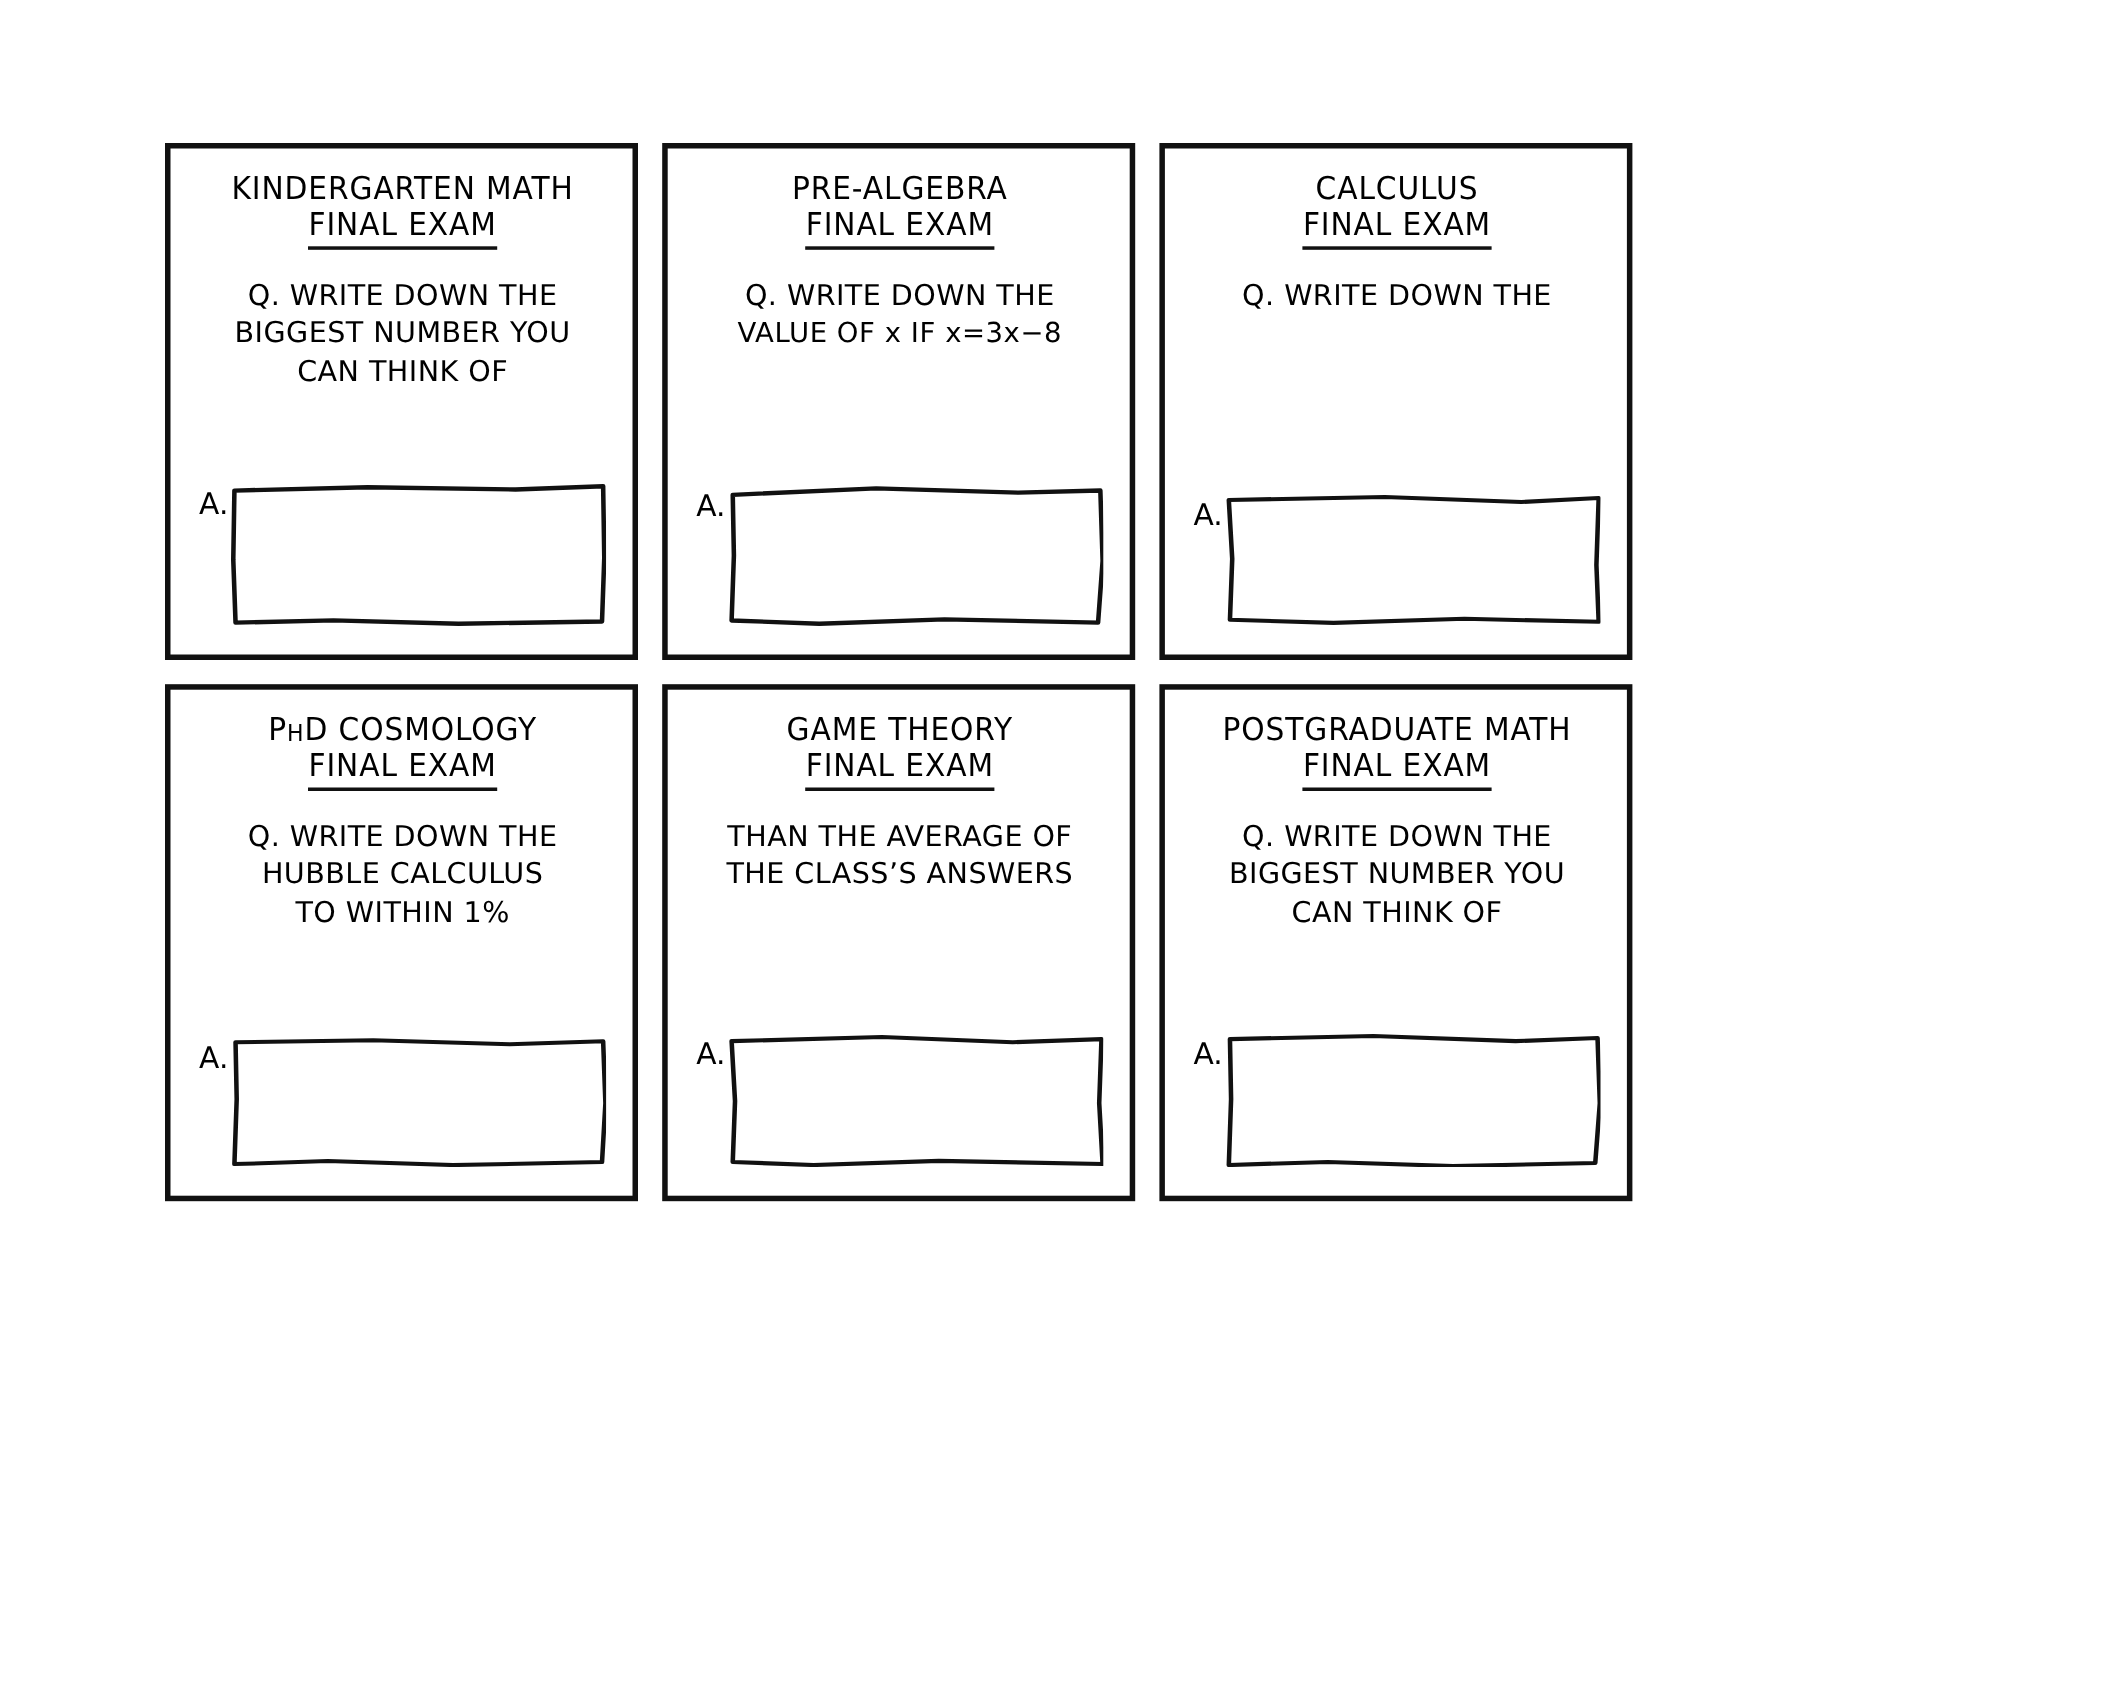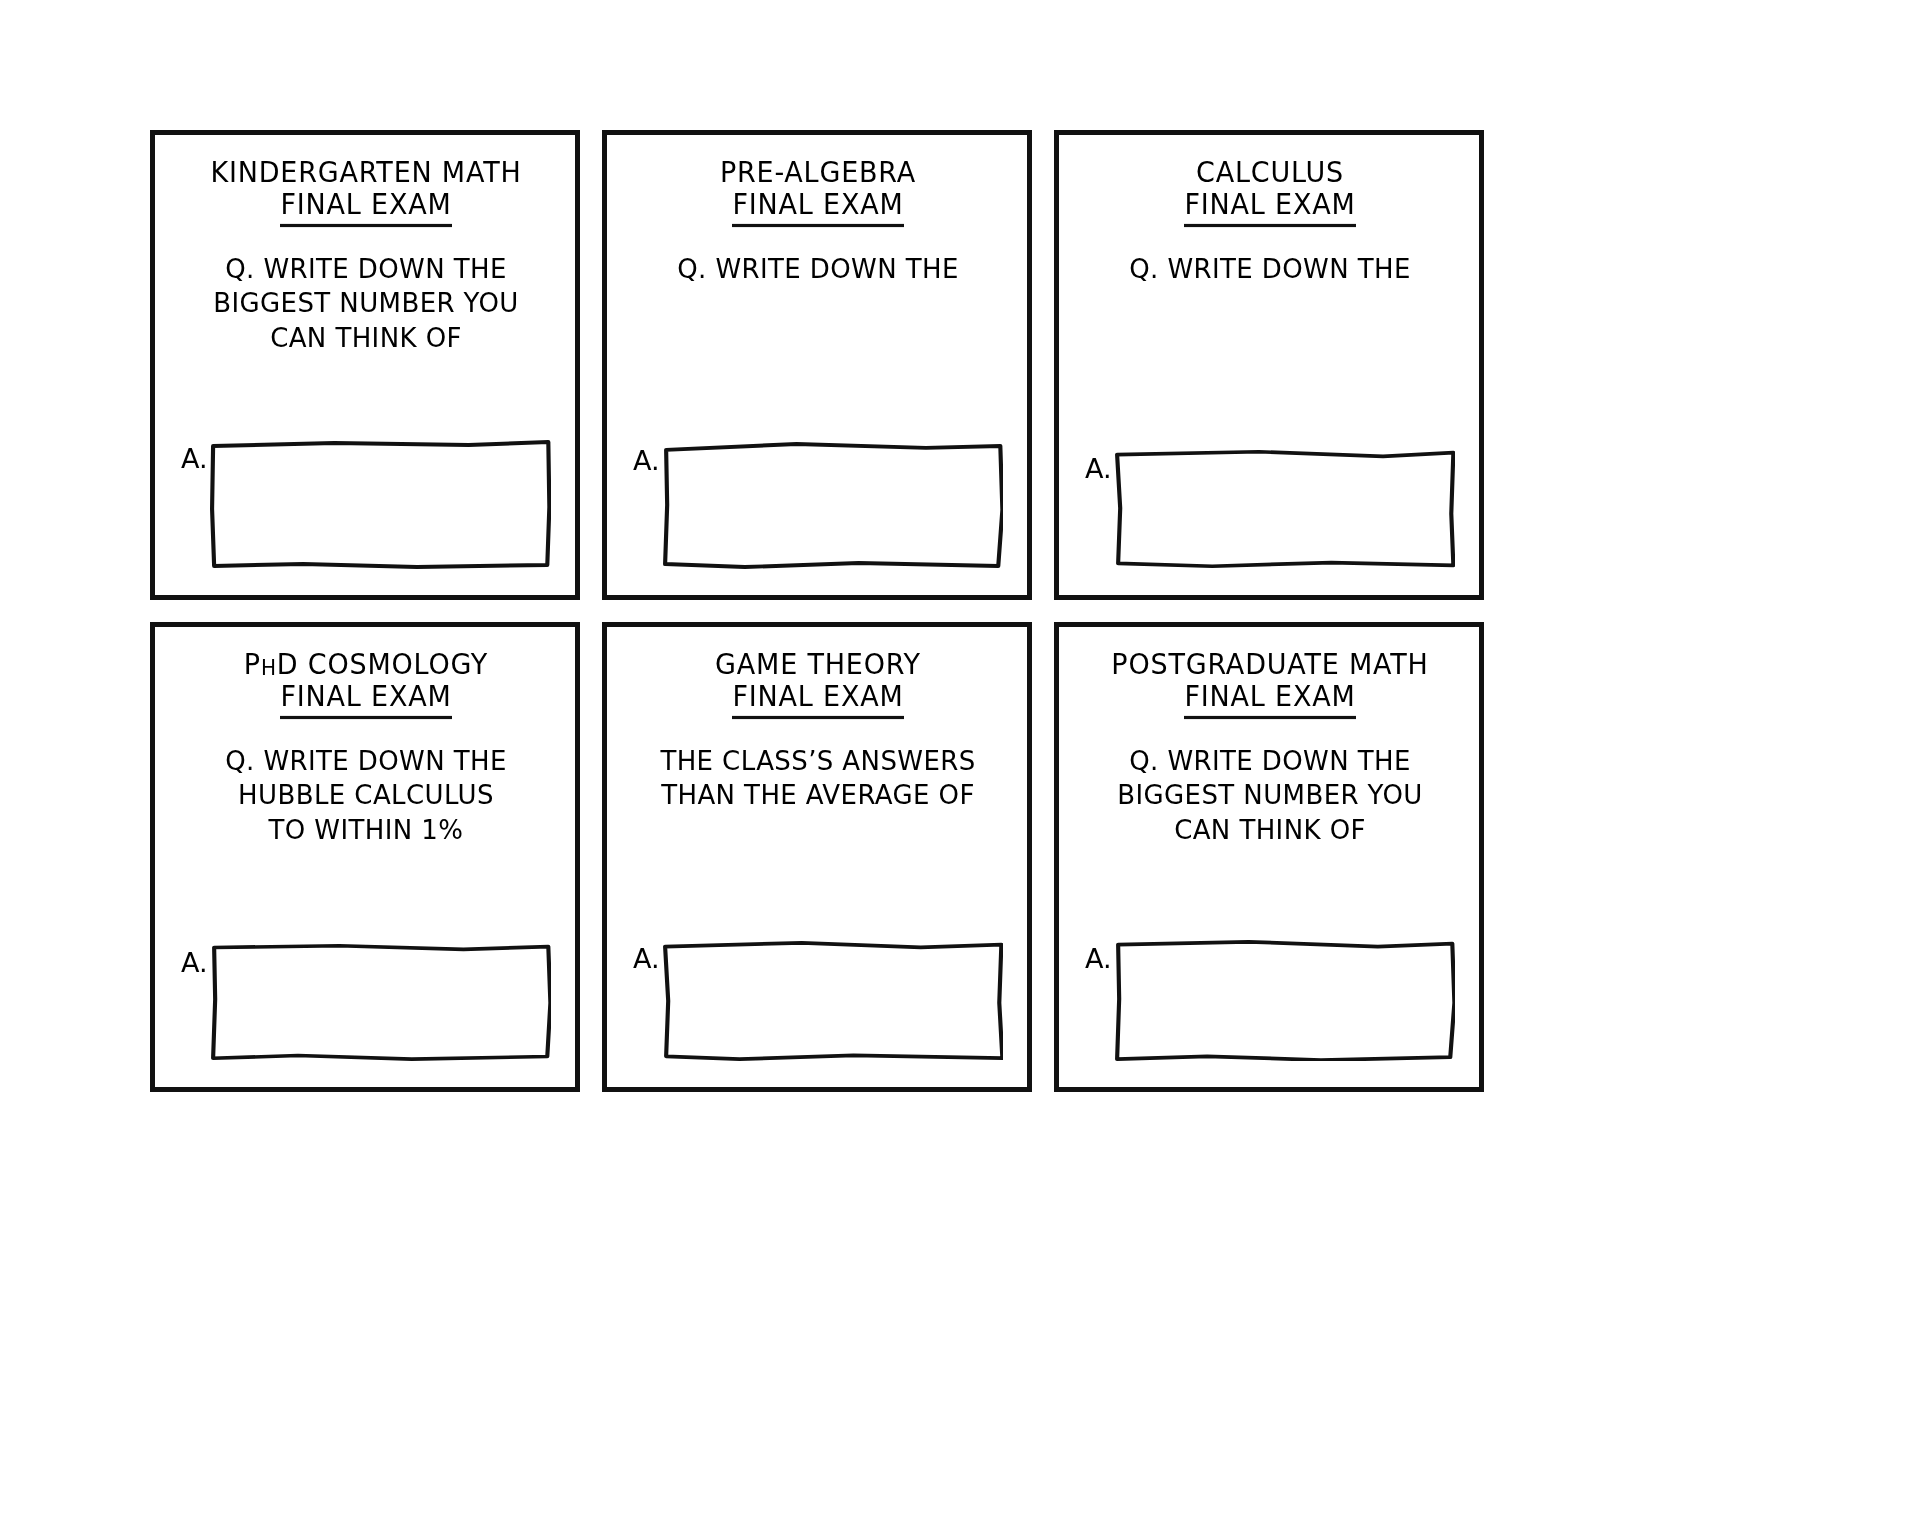--- a/index.html
+++ b/index.html
@@ -192,20 +192,21 @@
       </div>
     </div>
 
     <div class="panel panel-prealgebra">
       <div class="panel-head">
         <span class="title-line">PRE-ALGEBRA</span>
         <span class="exam-line">FINAL EXAM</span>
       </div>
       <div class="question">
         <span class="qline">Q. WRITE DOWN THE</span>
+        <span class="qline eq-inline">VALUE OF x IF x=3x−8</span>
       </div>
       <div class="answer-row">
         <span class="answer-label">A.</span>
         <div class="answer-box">
           <svg viewBox="0 0 330 130" preserveAspectRatio="none">
             <path d="M4,9 L130,3 L255,7 L327,5 L329,70 L325,127 L190,124 L80,128 L3,125 L5,65 Z" fill="none" stroke="#111111" stroke-width="4" stroke-linejoin="round"></path>
           </svg>
         </div>
       </div>
     </div>
@@ -247,22 +248,22 @@
         </div>
       </div>
     </div>
 
     <div class="panel panel-gametheory">
       <div class="panel-head">
         <span class="title-line">GAME THEORY</span>
         <span class="exam-line">FINAL EXAM</span>
       </div>
       <div class="question">
+        <span class="qline">THAN THE AVERAGE OF</span>
         <span class="qline">THE CLASS’S ANSWERS</span>
-        <span class="qline">THAN THE AVERAGE OF</span>
       </div>
       <div class="answer-row">
         <span class="answer-label">A.</span>
         <div class="answer-box">
           <svg viewBox="0 0 330 130" preserveAspectRatio="none">
             <path d="M3,8 L135,4 L250,9 L328,6 L326,68 L329,127 L185,124 L75,128 L4,125 L6,66 Z" fill="none" stroke="#111111" stroke-width="4" stroke-linejoin="round"></path>
           </svg>
         </div>
       </div>
     </div>

